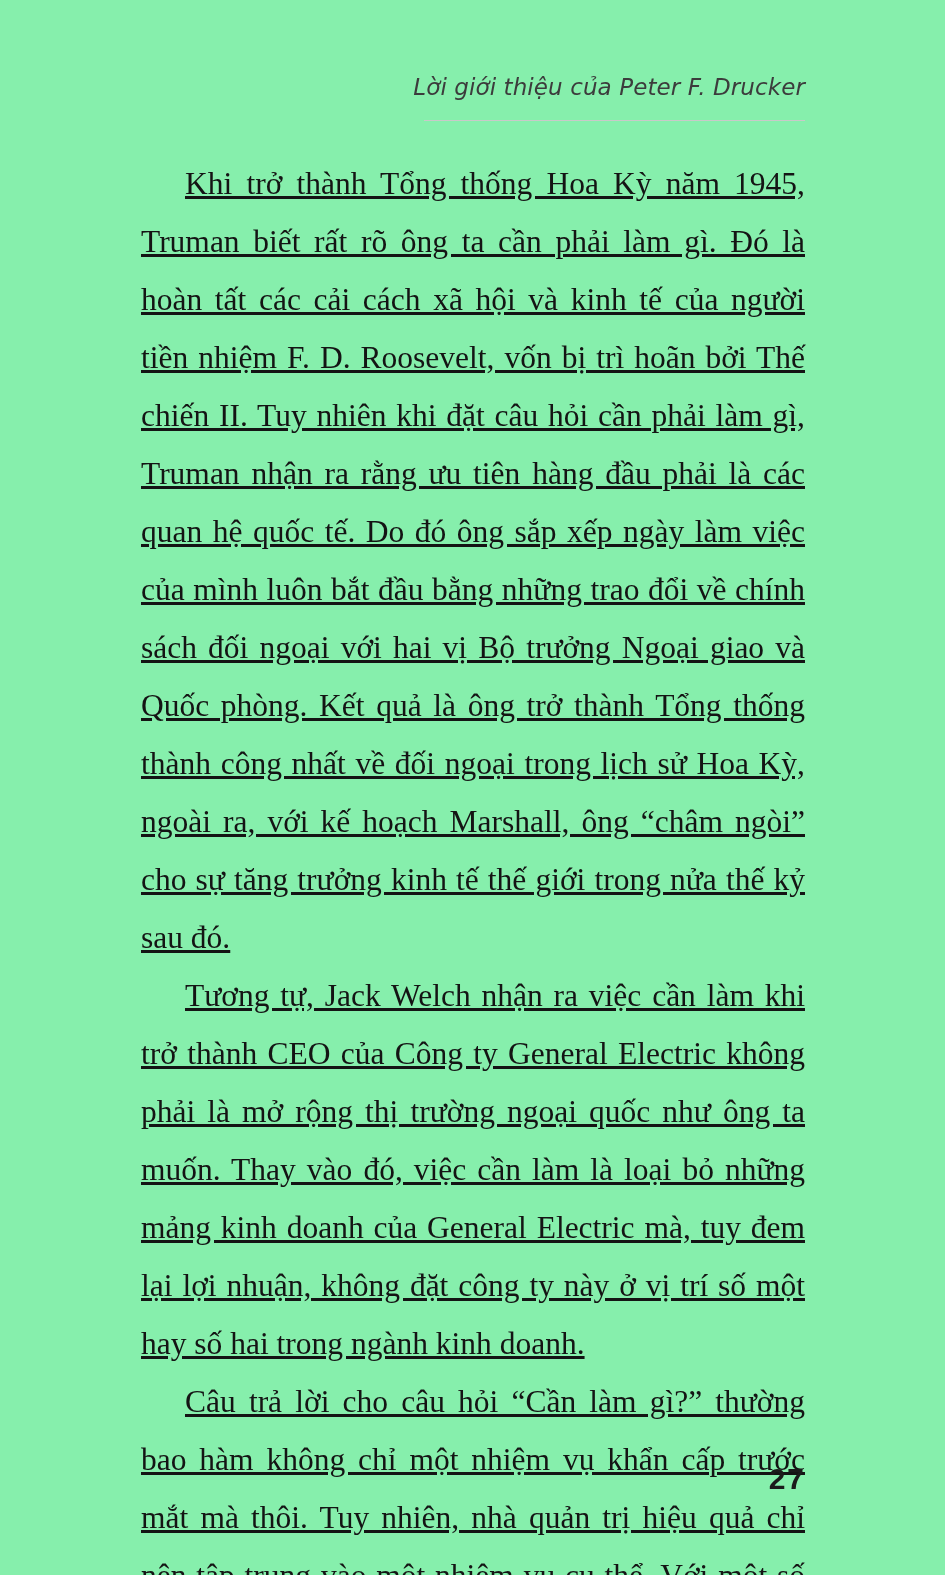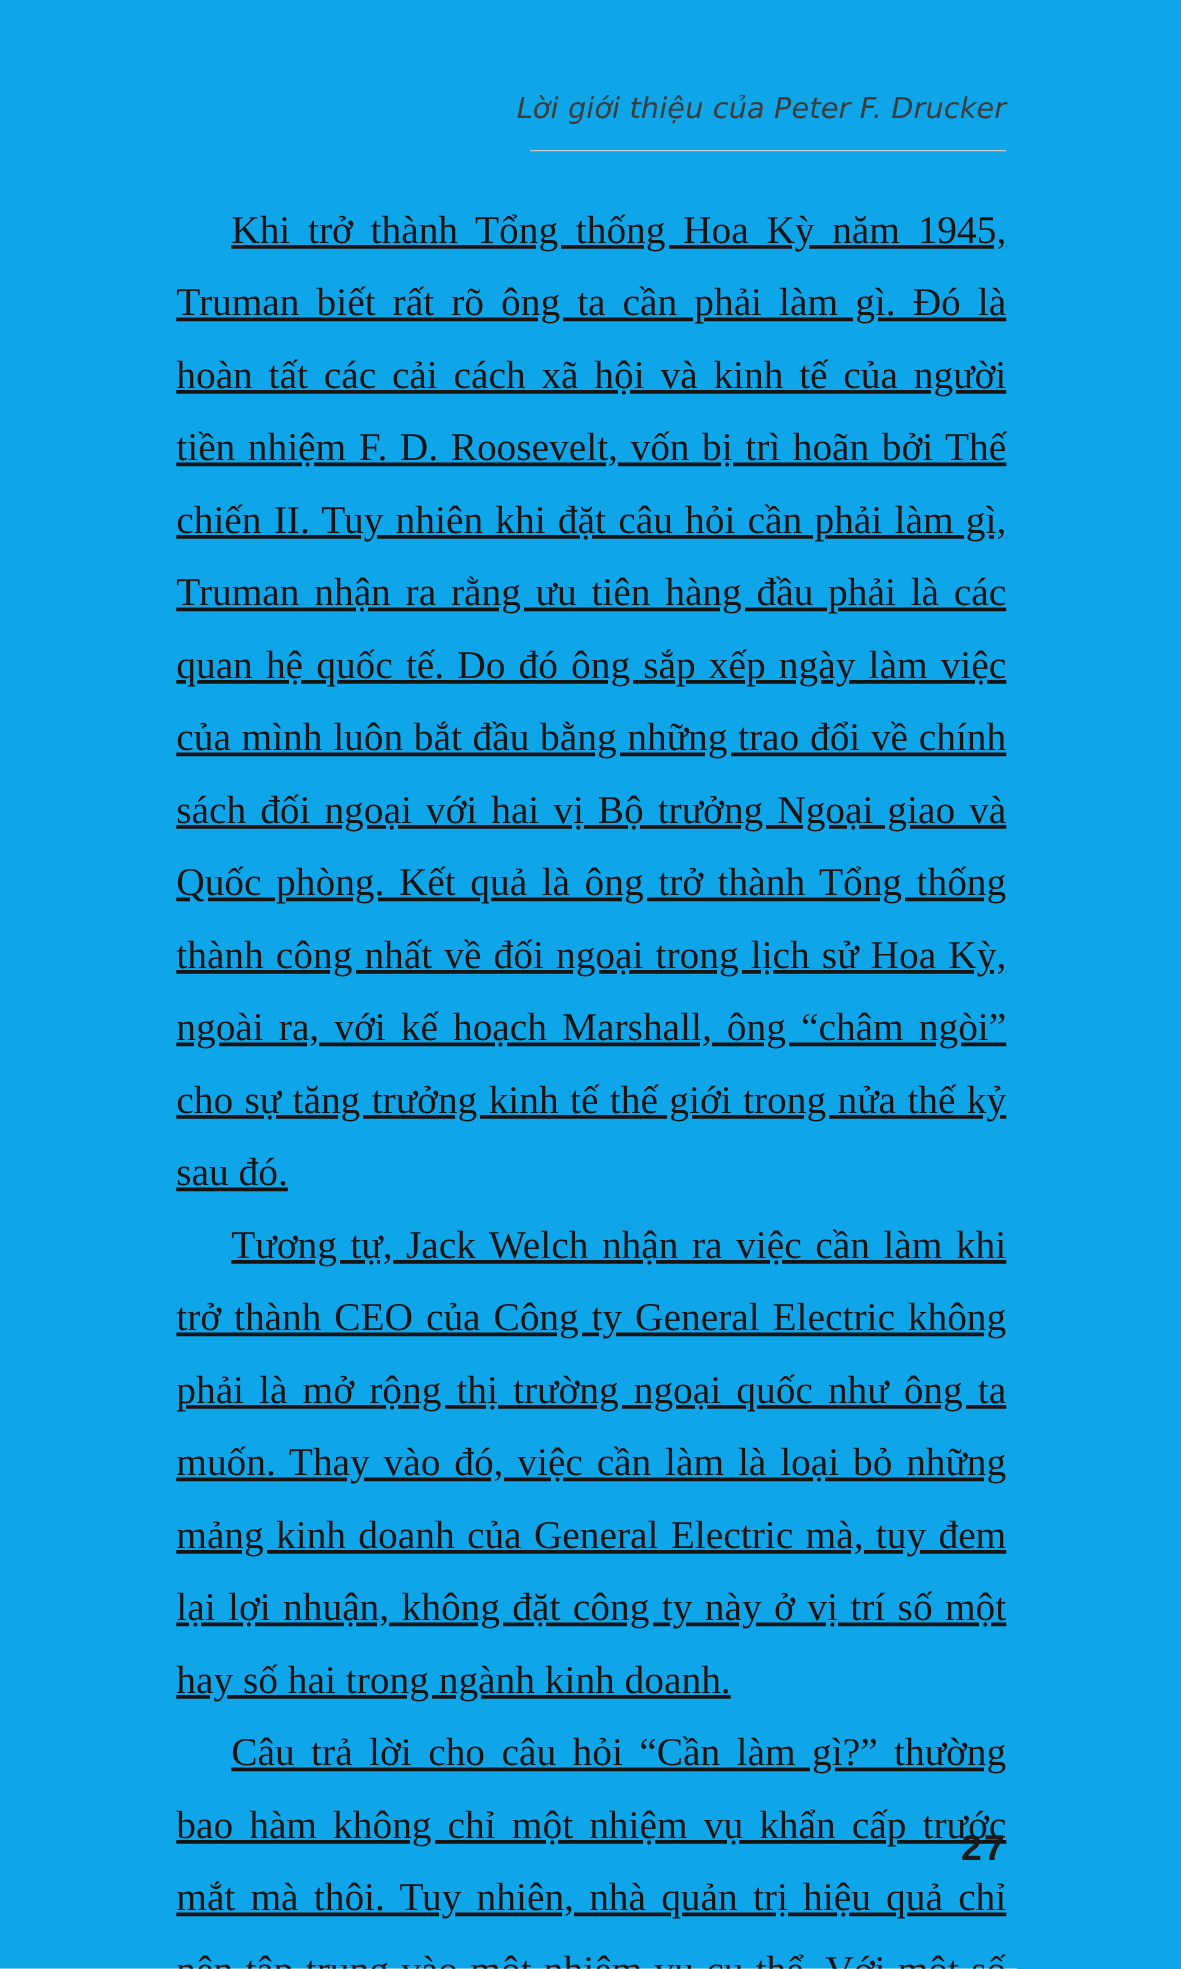--- a/index.html
+++ b/index.html
@@ -13,21 +13,21 @@
     height: 1575px;
     position: relative;
     overflow: hidden;
     font-family: "Liberation Serif", "DejaVu Serif", serif;
     -webkit-font-smoothing: antialiased;
   }
 
   .page {
     position: absolute;
     inset: 0;
-    background: #0ea5e9;
+    background: #86efac;
   }
 
   
   .header {
     position: absolute;
     left: 141px;
     top: 72px;
     width: 664px;
     text-align: right;
   }

